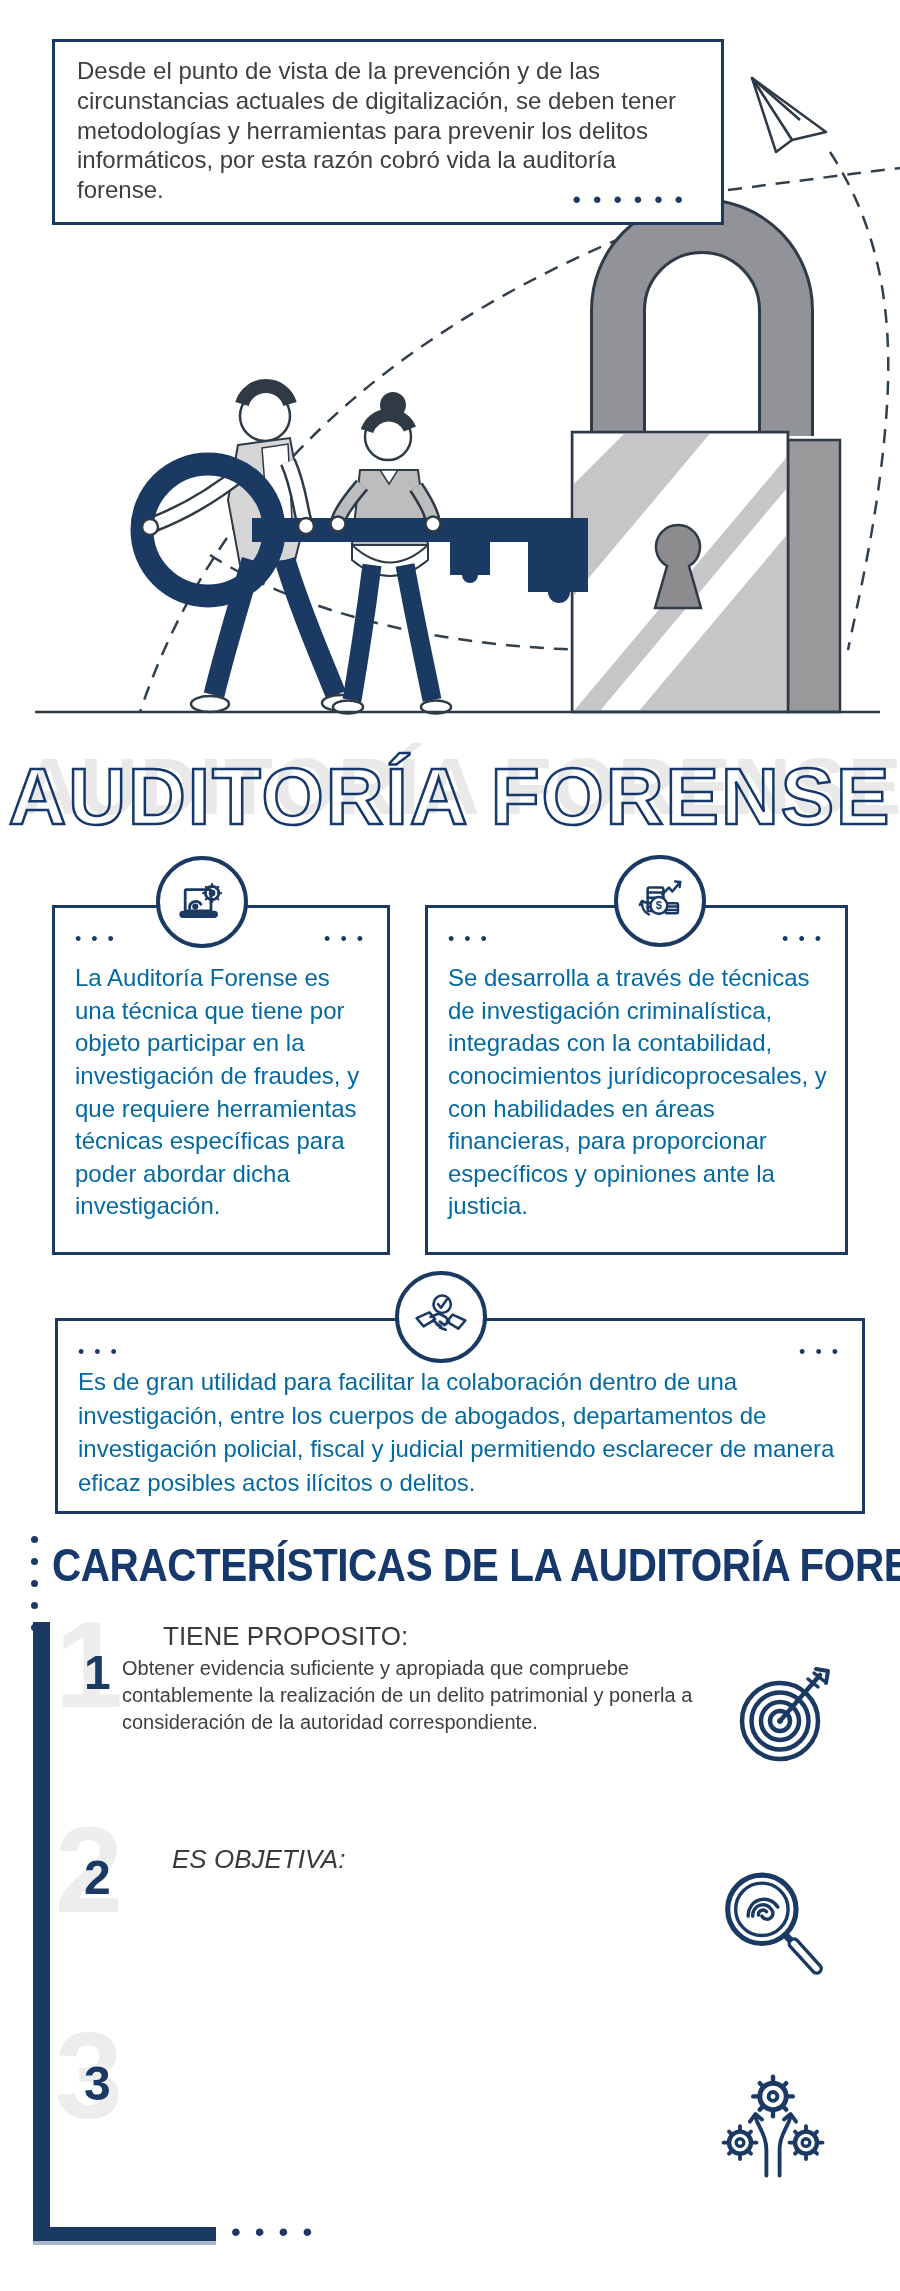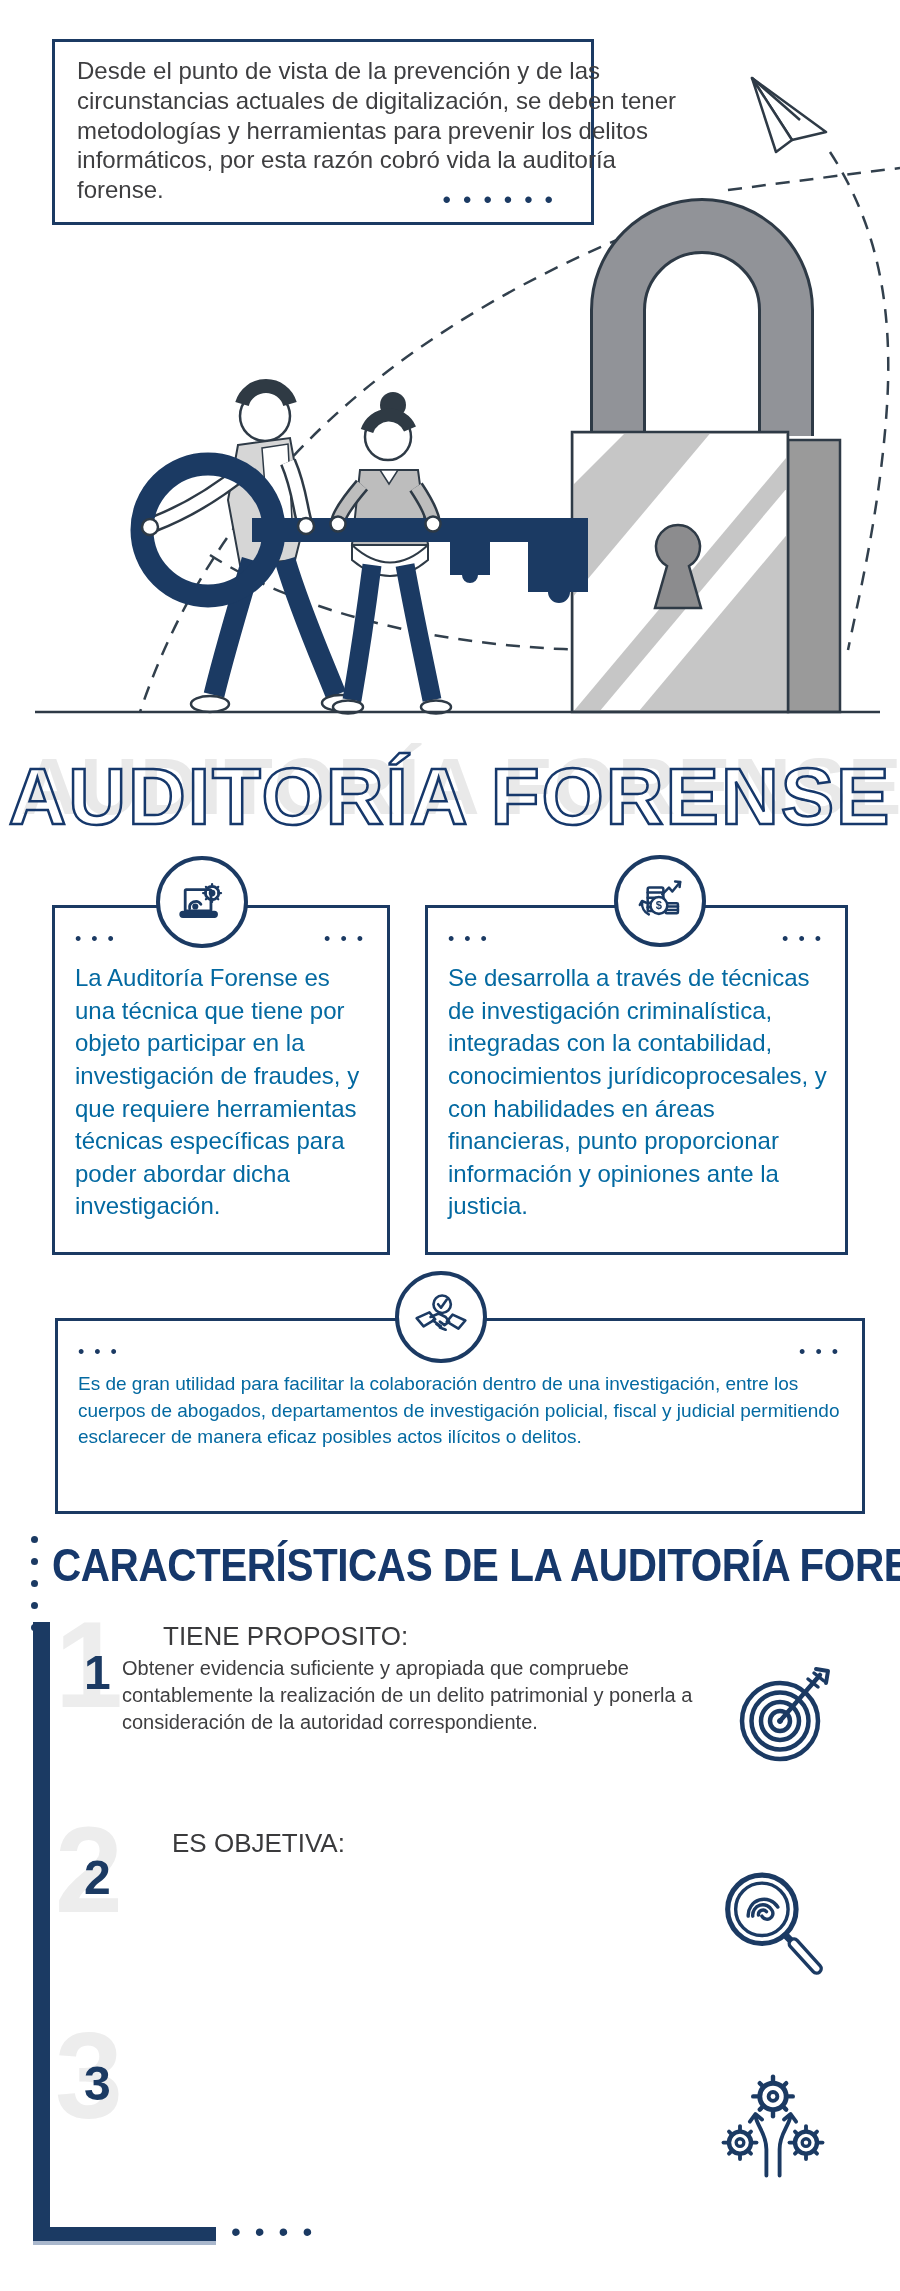--- a/index.html
+++ b/index.html
@@ -2,34 +2,34 @@
 <html><head>
 <meta charset="utf-8">
 <style>
   html,body{margin:0;padding:0;background:#ffffff;}
   #canvas{
     position:relative;width:900px;height:2291px;background:#ffffff;overflow:hidden;
     font-family:"Liberation Sans", sans-serif;color:#3e3e40;
   }
   .abs{position:absolute;}
   
-  .intro-box{left:52px;top:39px;width:542px;height:186px;border:3px solid #1b3a63;background:#fff;box-sizing:border-box;}
+  .intro-box{left:52px;top:39px;width:672px;height:186px;border:3px solid #1b3a63;background:#fff;box-sizing:border-box;}
   .intro-text{position:absolute;left:22px;top:14px;width:620px;font-size:24px;line-height:1.24;color:#3e3e40;}
   .intro-dots{position:absolute;right:26px;bottom:10px;color:#1b3a63;font-size:24px;letter-spacing:12px;line-height:1;}
   
   .hero{left:0;top:736px;width:900px;height:120px;}
   
   .card{border:3px solid #1b3a63;background:#fff;box-sizing:border-box;}
   .card-left{left:52px;top:905px;width:338px;height:350px;}
   .card-right{left:425px;top:905px;width:423px;height:350px;}
   .card-wide{left:55px;top:1318px;width:810px;height:196px;}
   .card-dots{position:absolute;top:22px;color:#1b3a63;font-size:18px;letter-spacing:10px;line-height:1;}
   .dots-l{left:20px;} .dots-r{right:14px;}
   .card-text{position:absolute;left:20px;top:54px;right:14px;font-size:24px;line-height:1.36;color:#0369a1;}
-  .card-wide .card-text{top:50px;font-size:19px;line-height:1.4;}
+  .card-wide .card-text{top:44px;font-size:24px;line-height:1.4;}
   .icon-badge{position:absolute;width:92px;height:92px;border:4px solid #1b3a63;border-radius:50%;
     background:#fff;box-sizing:border-box;display:flex;align-items:center;justify-content:center;z-index:3;}
   .badge-left{left:156px;top:856px;}
   .badge-right{left:614px;top:855px;}
   .badge-hand{left:395px;top:1271px;}
   
   .char-heading{left:52px;top:1538px;width:940px;font-size:46px;font-weight:bold;color:#16386b;
     white-space:nowrap;transform:scaleX(0.88);transform-origin:left top;letter-spacing:-0.5px;}
   .vdot{width:7px;height:7px;border-radius:50%;background:#1b3a63;left:31px;}
   .side-bar{left:33px;top:1622px;width:17px;height:619px;background:#1b3a63;}
@@ -141,21 +141,21 @@
   </svg>
 
   <div class="abs card card-left">
     <div class="card-dots dots-l">•••</div>
     <div class="card-dots dots-r">•••</div>
     <div class="card-text">La Auditoría Forense es una técnica que tiene por objeto participar en la investigación de fraudes, y que requiere herramientas técnicas específicas para poder abordar dicha investigación.</div>
   </div>
   <div class="abs card card-right">
     <div class="card-dots dots-l">•••</div>
     <div class="card-dots dots-r">•••</div>
-    <div class="card-text">Se desarrolla a través de técnicas de investigación criminalística, integradas con la contabilidad, conocimientos jurídicoprocesales, y con habilidades en áreas financieras, punto proporcionar información y opiniones ante la justicia.</div>
+    <div class="card-text">Se desarrolla a través de técnicas de investigación criminalística, integradas con la contabilidad, conocimientos jurídicoprocesales, y con habilidades en áreas financieras, para proporcionar específicos y opiniones ante la justicia.</div>
   </div>
 
   <div class="abs icon-badge badge-left">
     <svg width="56" height="56" viewBox="0 0 100 100" fill="none" stroke="#1b3a63" stroke-width="5" stroke-linecap="round">
       <rect x="20" y="28" width="46" height="38" rx="2"></rect>
       <rect x="12" y="68" width="64" height="8" rx="4" fill="#1b3a63"></rect>
       <circle cx="68" cy="34" r="12"></circle>
       <circle cx="68" cy="34" r="3.5" fill="#1b3a63"></circle>
       <g stroke-width="4">
         <line x1="68" y1="18" x2="68" y2="23"></line>
@@ -237,21 +237,21 @@
         <line x1="44" y1="58" x2="84" y2="12" stroke-width="4.5"></line>
         <path d="M80,6 L92,8 L90,20" stroke-width="4"></path>
         <path d="M72,16 L82,24 M78,10 L88,18" stroke-width="3.5"></path>
       </svg>
     </div>
   </div>
 
   <div class="item" style="top:1820px;height:215px;">
     <div class="ghost-num">2</div>
     <div class="navy-num">2</div>
-    <div class="item-content" style="left:131px;top:8px;">
+    <div class="item-content" style="left:131px;top:24px;font-style:italic;">
       <div class="item-title">ES OBJETIVA:</div>
     </div>
     <div class="item-icon" style="left:714px;top:46px;">
       <svg width="114" height="114" viewBox="0 0 100 100" fill="none" stroke="#1b3a63" stroke-linecap="round" stroke-linejoin="round">
         <circle cx="42" cy="38" r="30" stroke-width="4.5"></circle>
         <circle cx="42" cy="38" r="23" stroke-width="3"></circle>
         <path d="M30,44 A14 14 0 0 1 56,36" stroke-width="3"></path>
         <path d="M34,44 A9 9 0 0 1 51,39 A5 5 0 0 1 42,44" stroke-width="3"></path>
         <path d="M39,43 A4 4 0 0 1 46,40" stroke-width="3"></path>
         <line x1="63" y1="61" x2="72" y2="70" stroke-width="6"></line>

